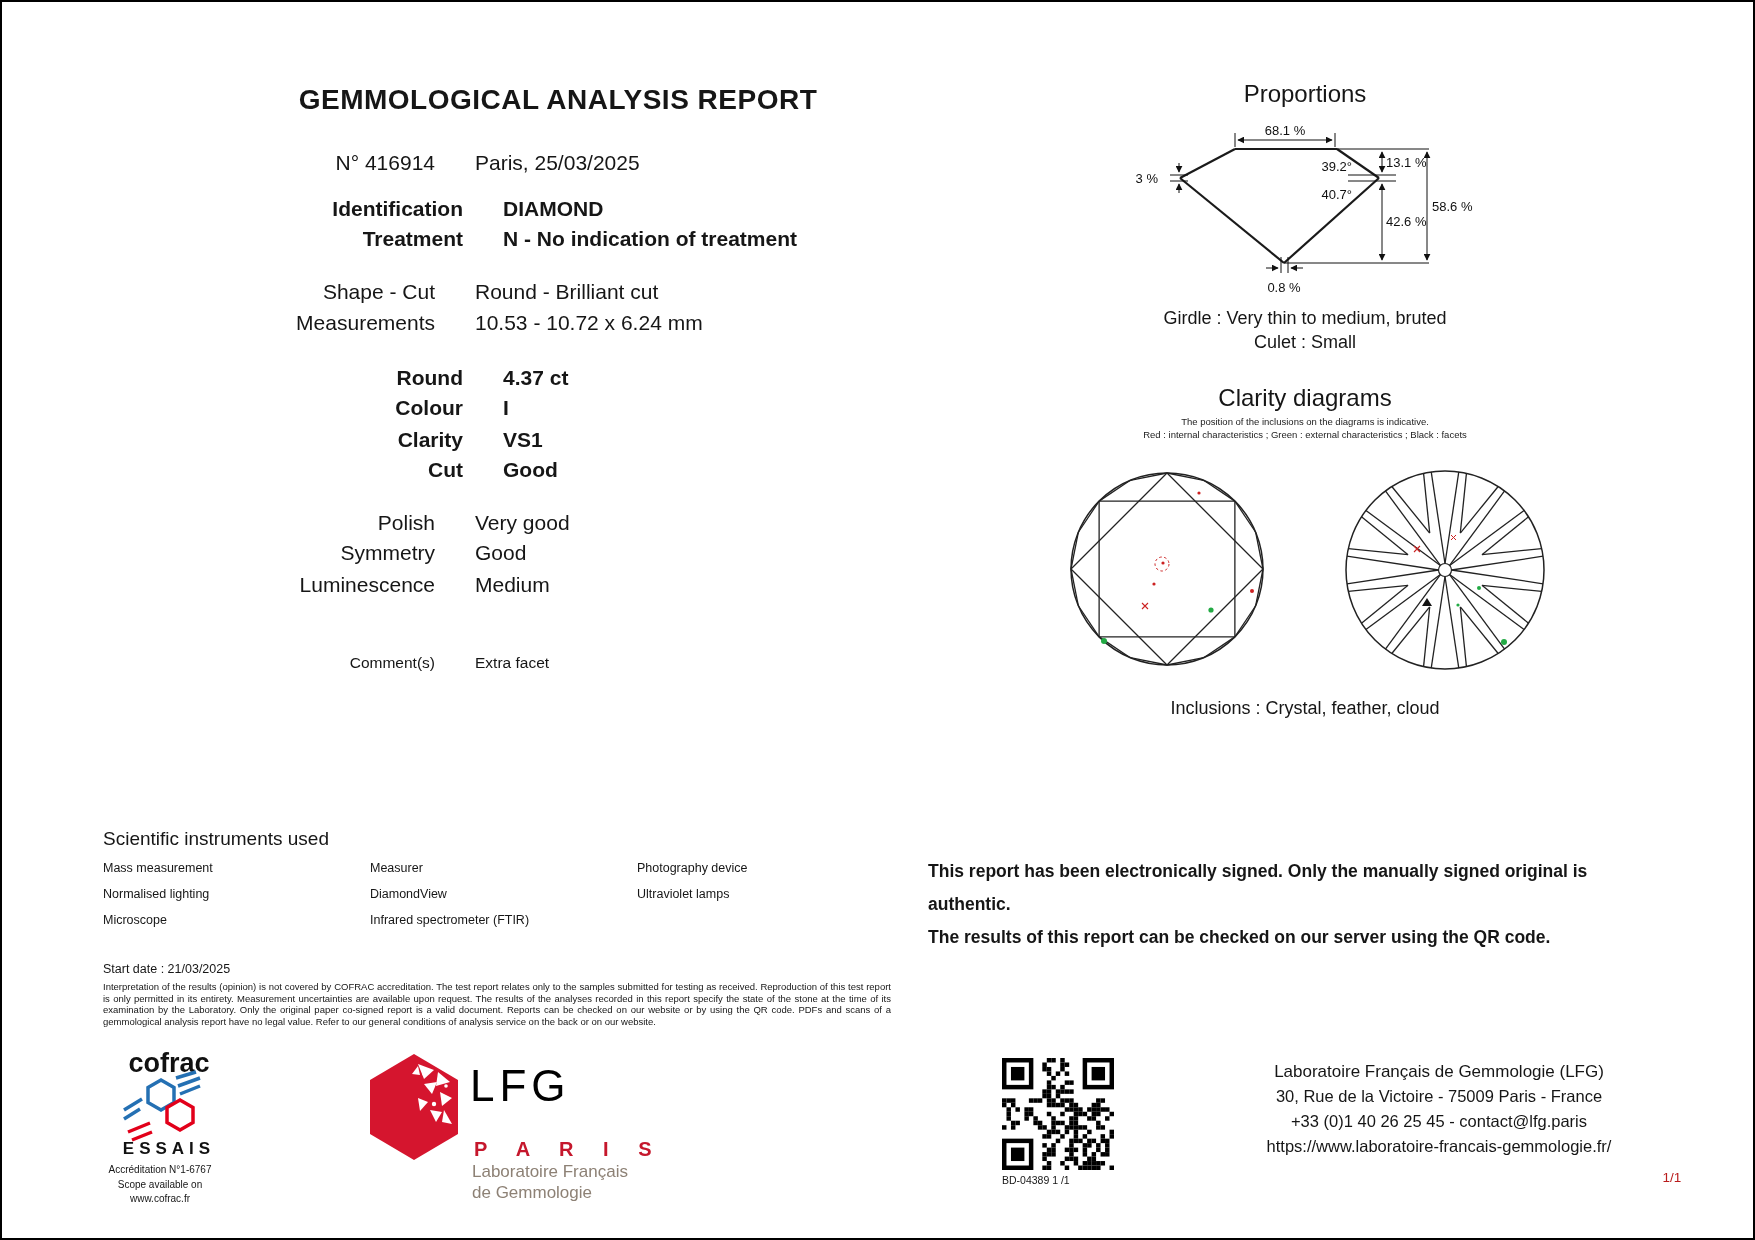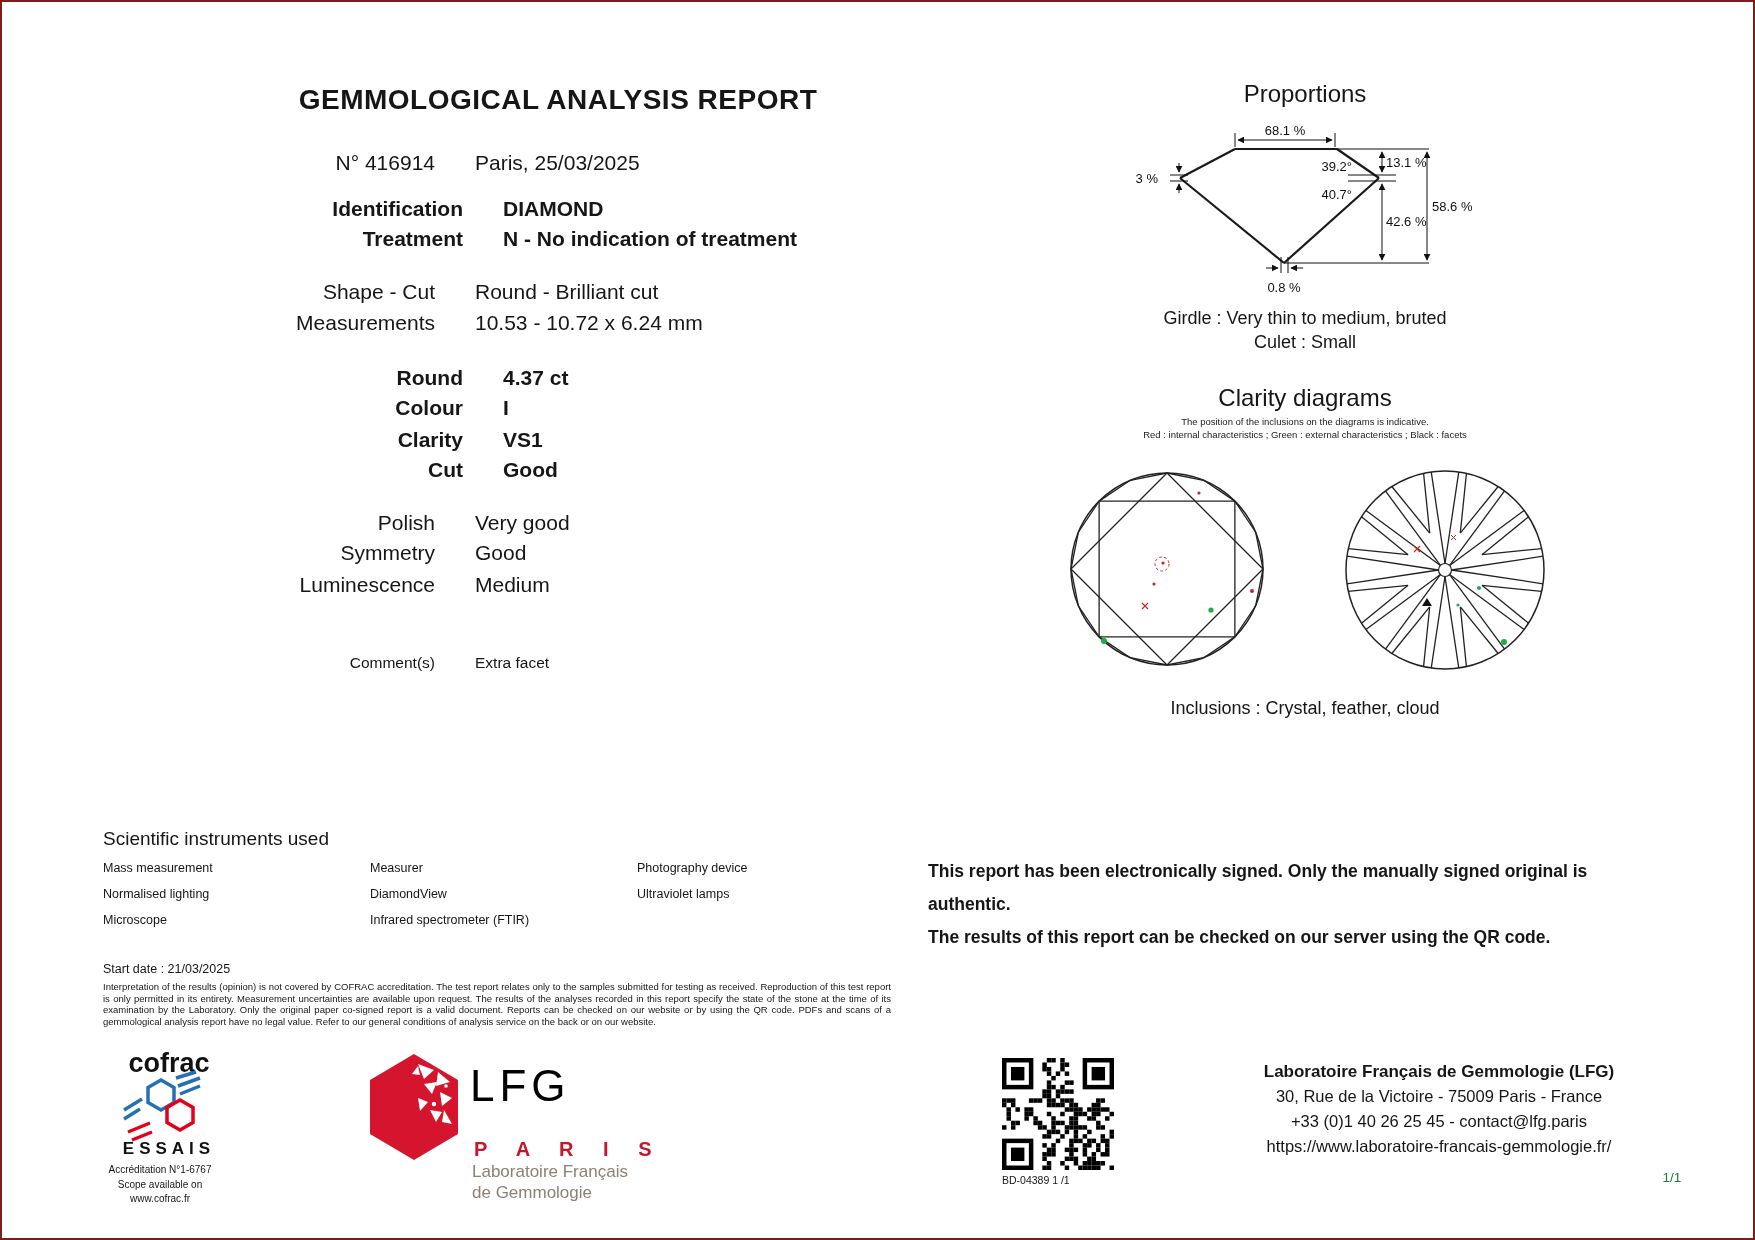--- a/index.html
+++ b/index.html
@@ -1,18 +1,18 @@
 <!DOCTYPE html>
 <html><head>
 <meta charset="utf-8">
 <style>
   html,body{margin:0;padding:0;background:#e8e8e8;}
   .page{
     position:relative;width:1755px;height:1240px;background:#fff;
-    border:2px solid #7f1d1d;box-sizing:border-box;overflow:hidden;
+    border:2px solid #000000;box-sizing:border-box;overflow:hidden;
     font-family:"Liberation Sans",sans-serif;color:#161616;
   }
   .abs{position:absolute;}
   
   .title{left:101px;top:82px;width:910px;text-align:center;font-size:28px;font-weight:700;letter-spacing:.5px;}
   .frow{position:absolute;left:0;width:960px;height:26px;font-size:21px;}
   .flabel{position:absolute;left:0;width:433px;text-align:right;}
   .fvalue{position:absolute;left:473px;white-space:nowrap;}
   .frow.b .flabel,.frow.b .fvalue{font-weight:700;padding-left:28px;}
   .frow.small{font-size:15.5px;}
@@ -28,22 +28,22 @@
   .insTitle{left:101px;top:826px;font-size:19px;}
   .insItem{position:absolute;font-size:12.5px;white-space:nowrap;}
   .sig{left:926px;top:853px;width:745px;font-size:17.5px;font-weight:700;line-height:33px;}
   .startdate{left:101px;top:960px;font-size:12.5px;}
   .disc{left:101px;top:979px;width:788px;font-size:9.5px;line-height:11.5px;text-align:justify;}
   .cofractxt{position:absolute;width:180px;left:68px;text-align:center;font-size:10px;}
   .lfg-acronym{left:468px;top:1062px;font-size:44px;font-weight:400;color:#000000;letter-spacing:5px;line-height:1;}
   .lfg-city{left:472px;top:1136px;font-size:20px;font-weight:600;color:#c5172c;letter-spacing:12px;}
   .lfg-sub{left:470px;font-size:17px;color:#8d8175;}
   .labinfo{left:1227px;top:1057px;width:420px;text-align:center;font-size:16.5px;line-height:25px;}
-  .labinfo .b1{font-weight:700;font-size:17px;}
-  .pageno{left:1630px;top:1168px;width:80px;text-align:center;font-size:13.5px;color:#15803d;}
+  .labinfo .b1{font-weight:400;font-size:17px;}
+  .pageno{left:1630px;top:1168px;width:80px;text-align:center;font-size:13.5px;color:#b91c1c;}
   .qrlabel{left:1000px;top:1172px;font-size:10.5px;}
 </style>
 </head>
 <body>
 
 <div class="page">
 
   <div class="abs title">GEMMOLOGICAL ANALYSIS REPORT</div>
 
   <div class="frow" style="top:149px">

